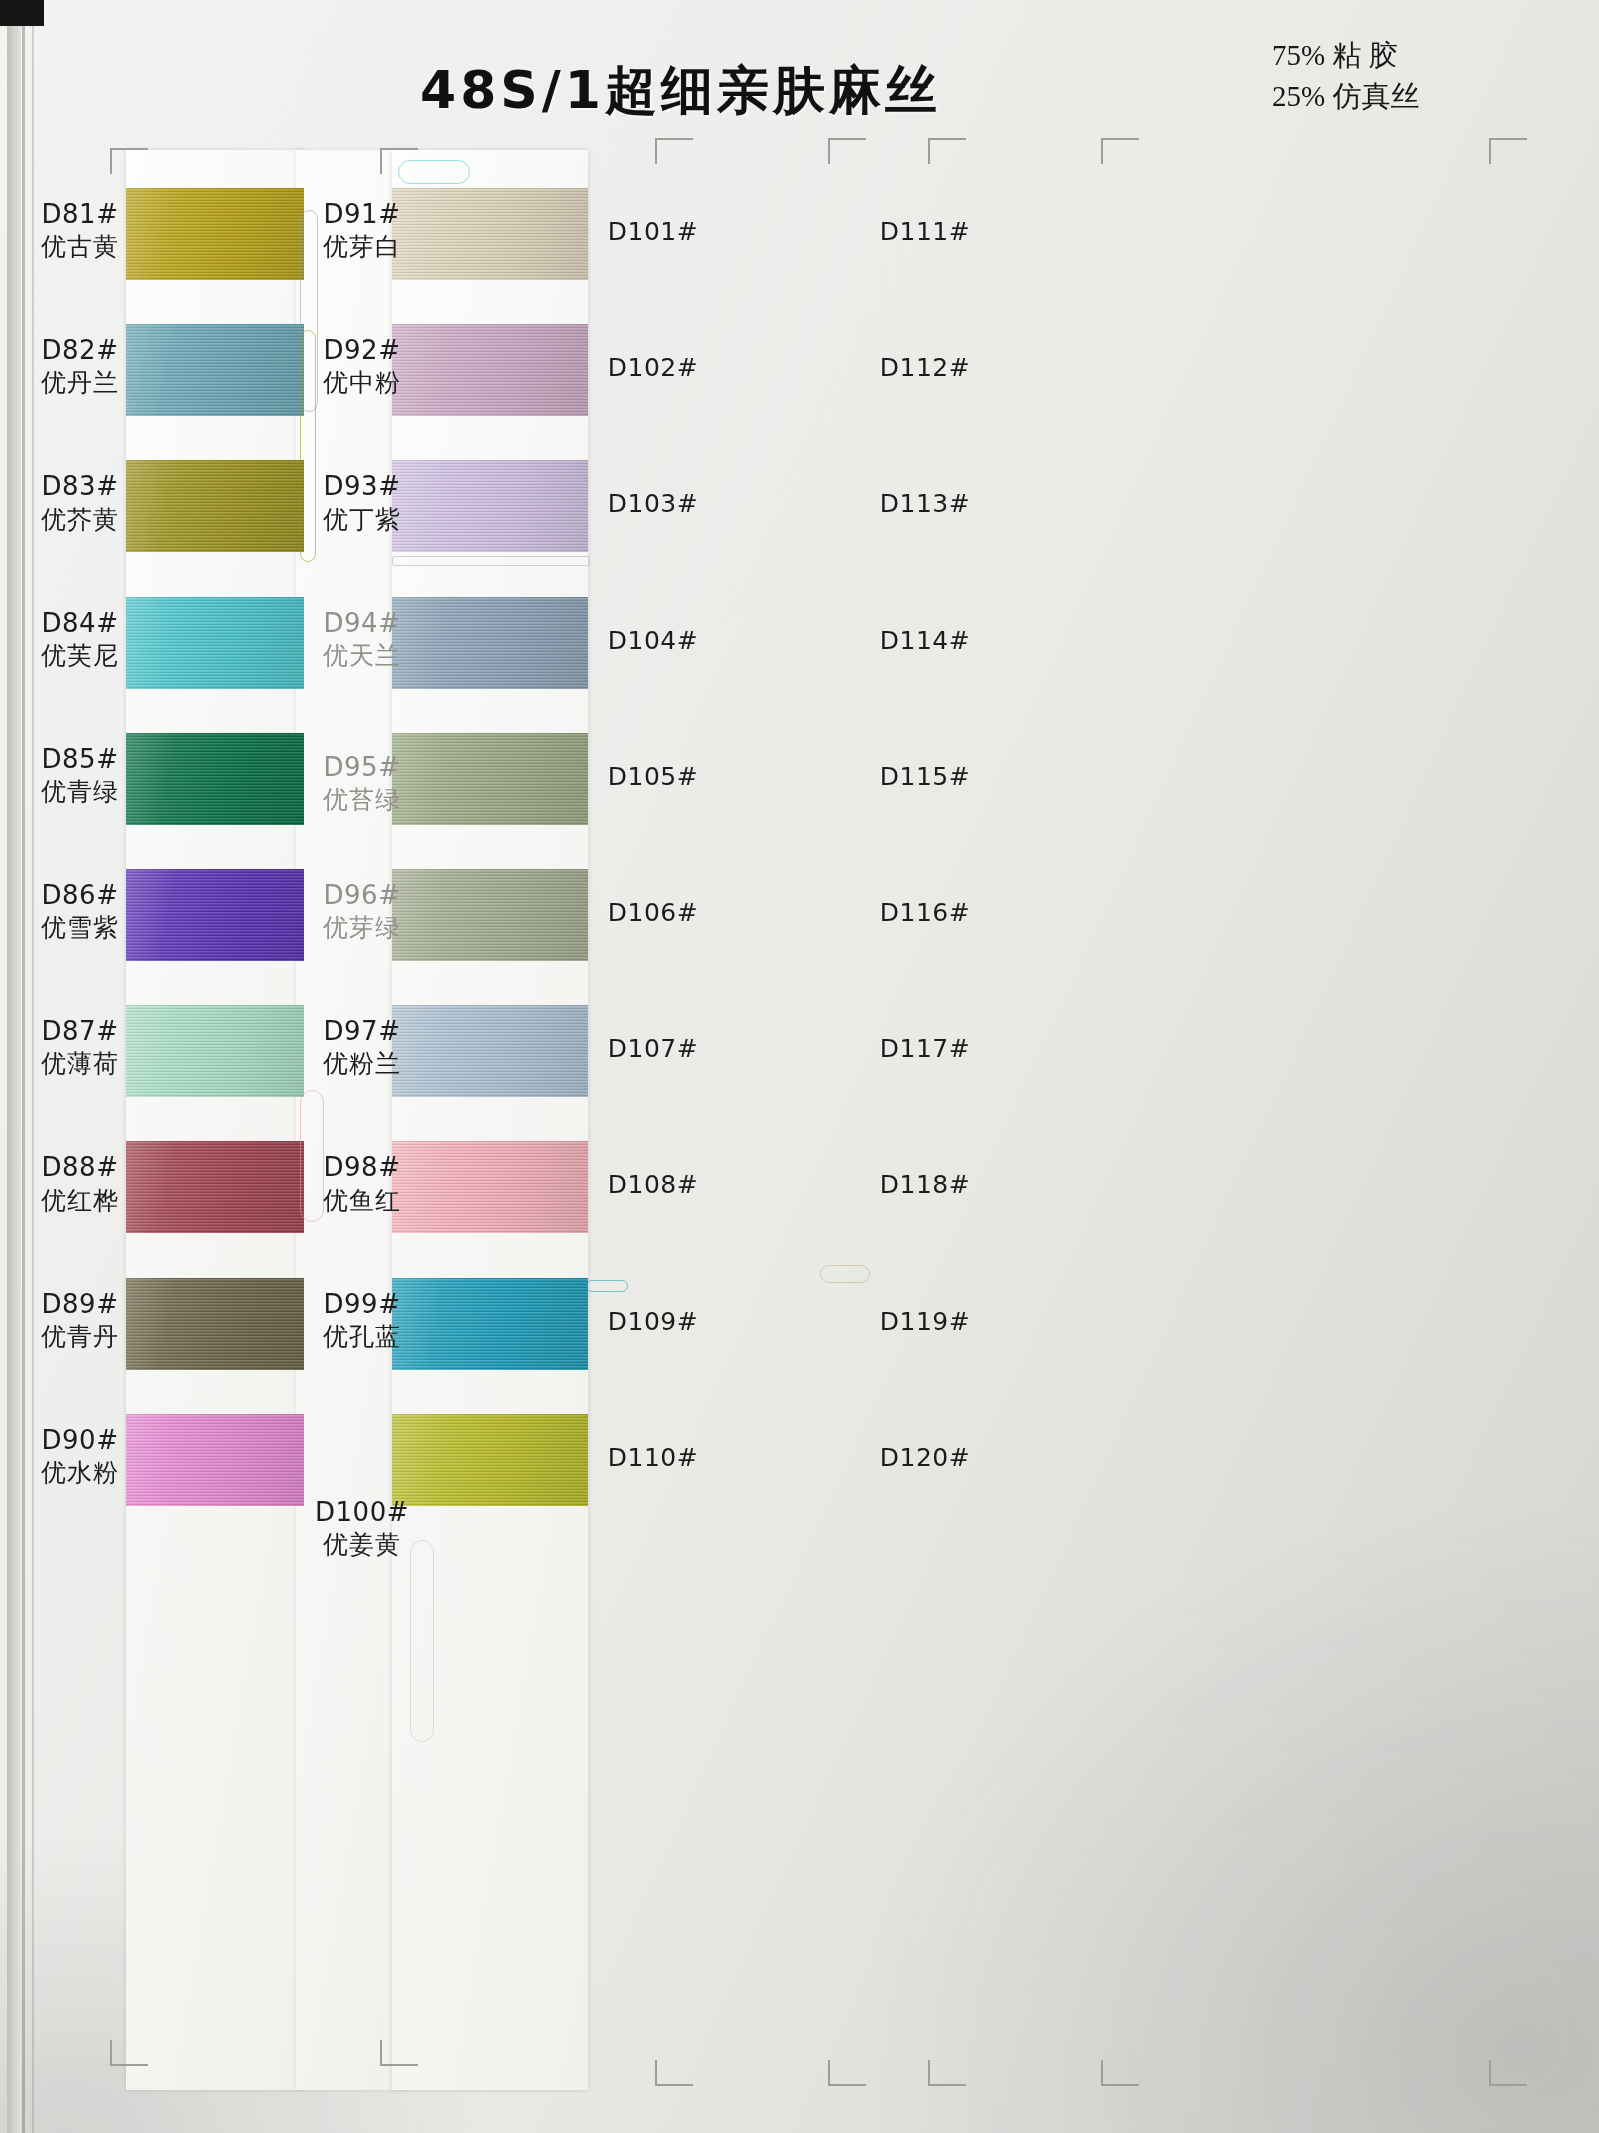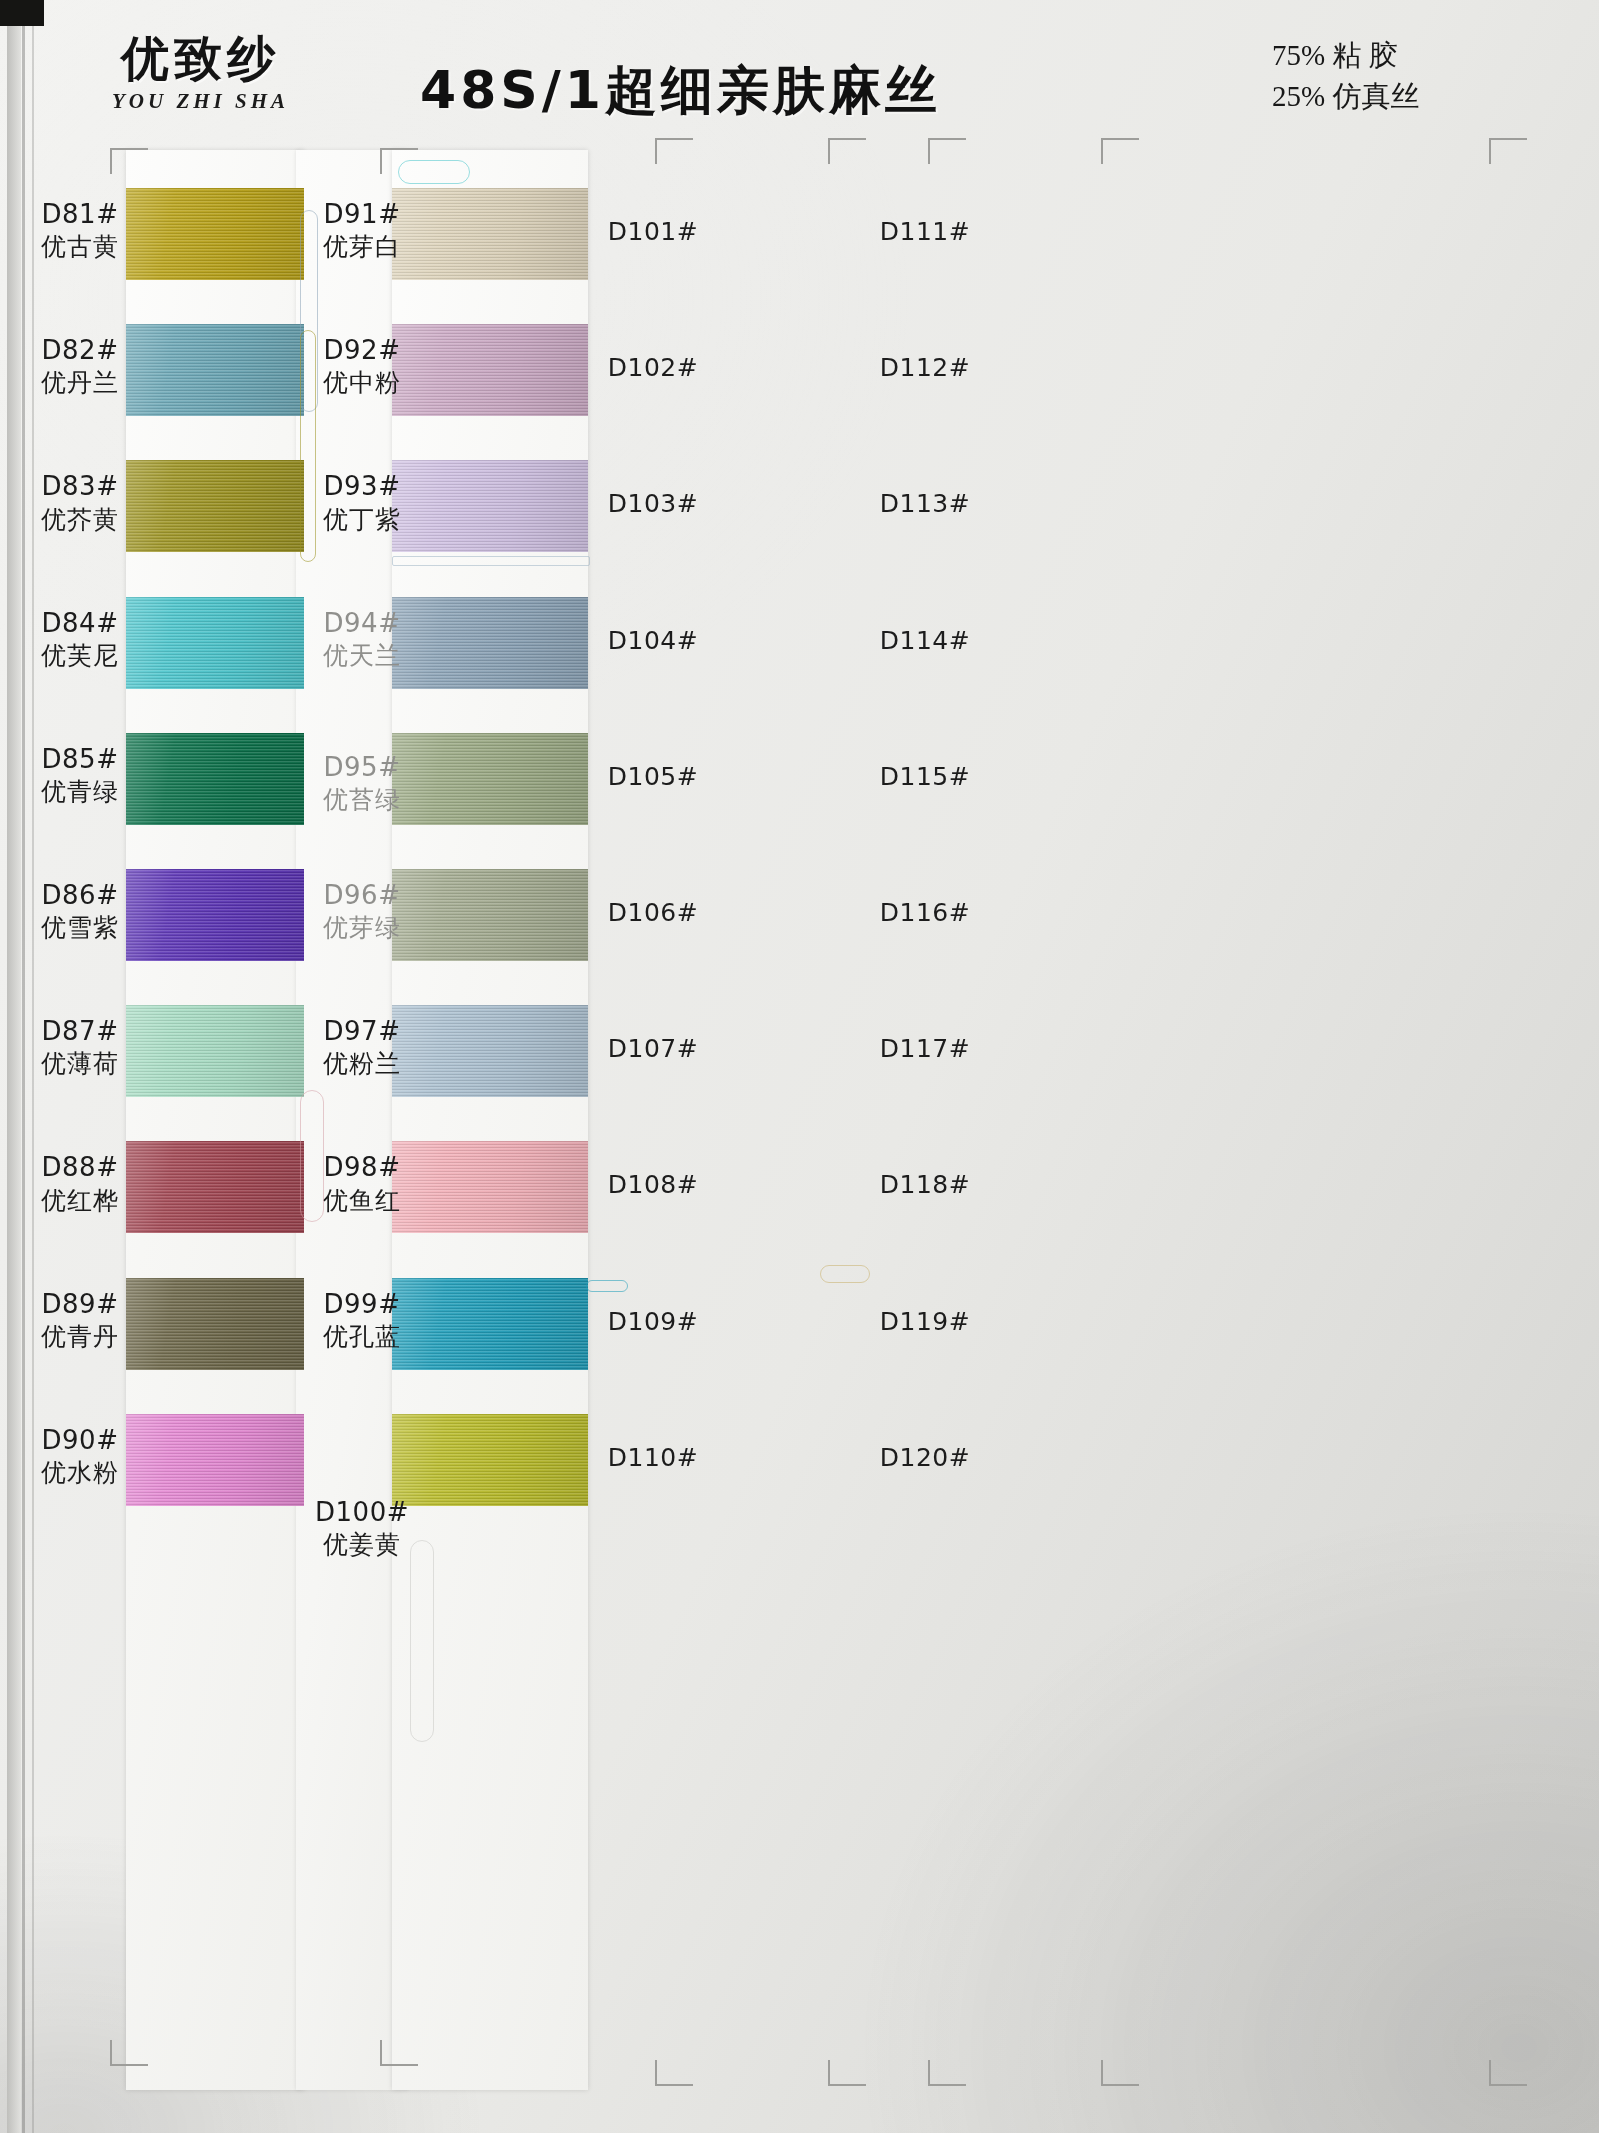--- a/index.html
+++ b/index.html
@@ -209,24 +209,20 @@
 <body>
 
 <div class="sheet">
 
   <div class="corner-dark"></div>
   <div class="edge edge-c"></div>
   <div class="edge edge-a"></div>
   <div class="edge edge-b"></div>
 
   <div class="header">
-    <div class="brand">
-      <div class="brand-cn">优致纱</div>
-      <div class="brand-py">YOU ZHI SHA</div>
-    </div>
 
     <div class="title">48S/1超细亲肤麻丝</div>
 
     <div class="comp">
       <div>75% 粘  胶</div>
       <div>25% 仿真丝</div>
     </div>
   </div>
 
   <div id="content-root">

